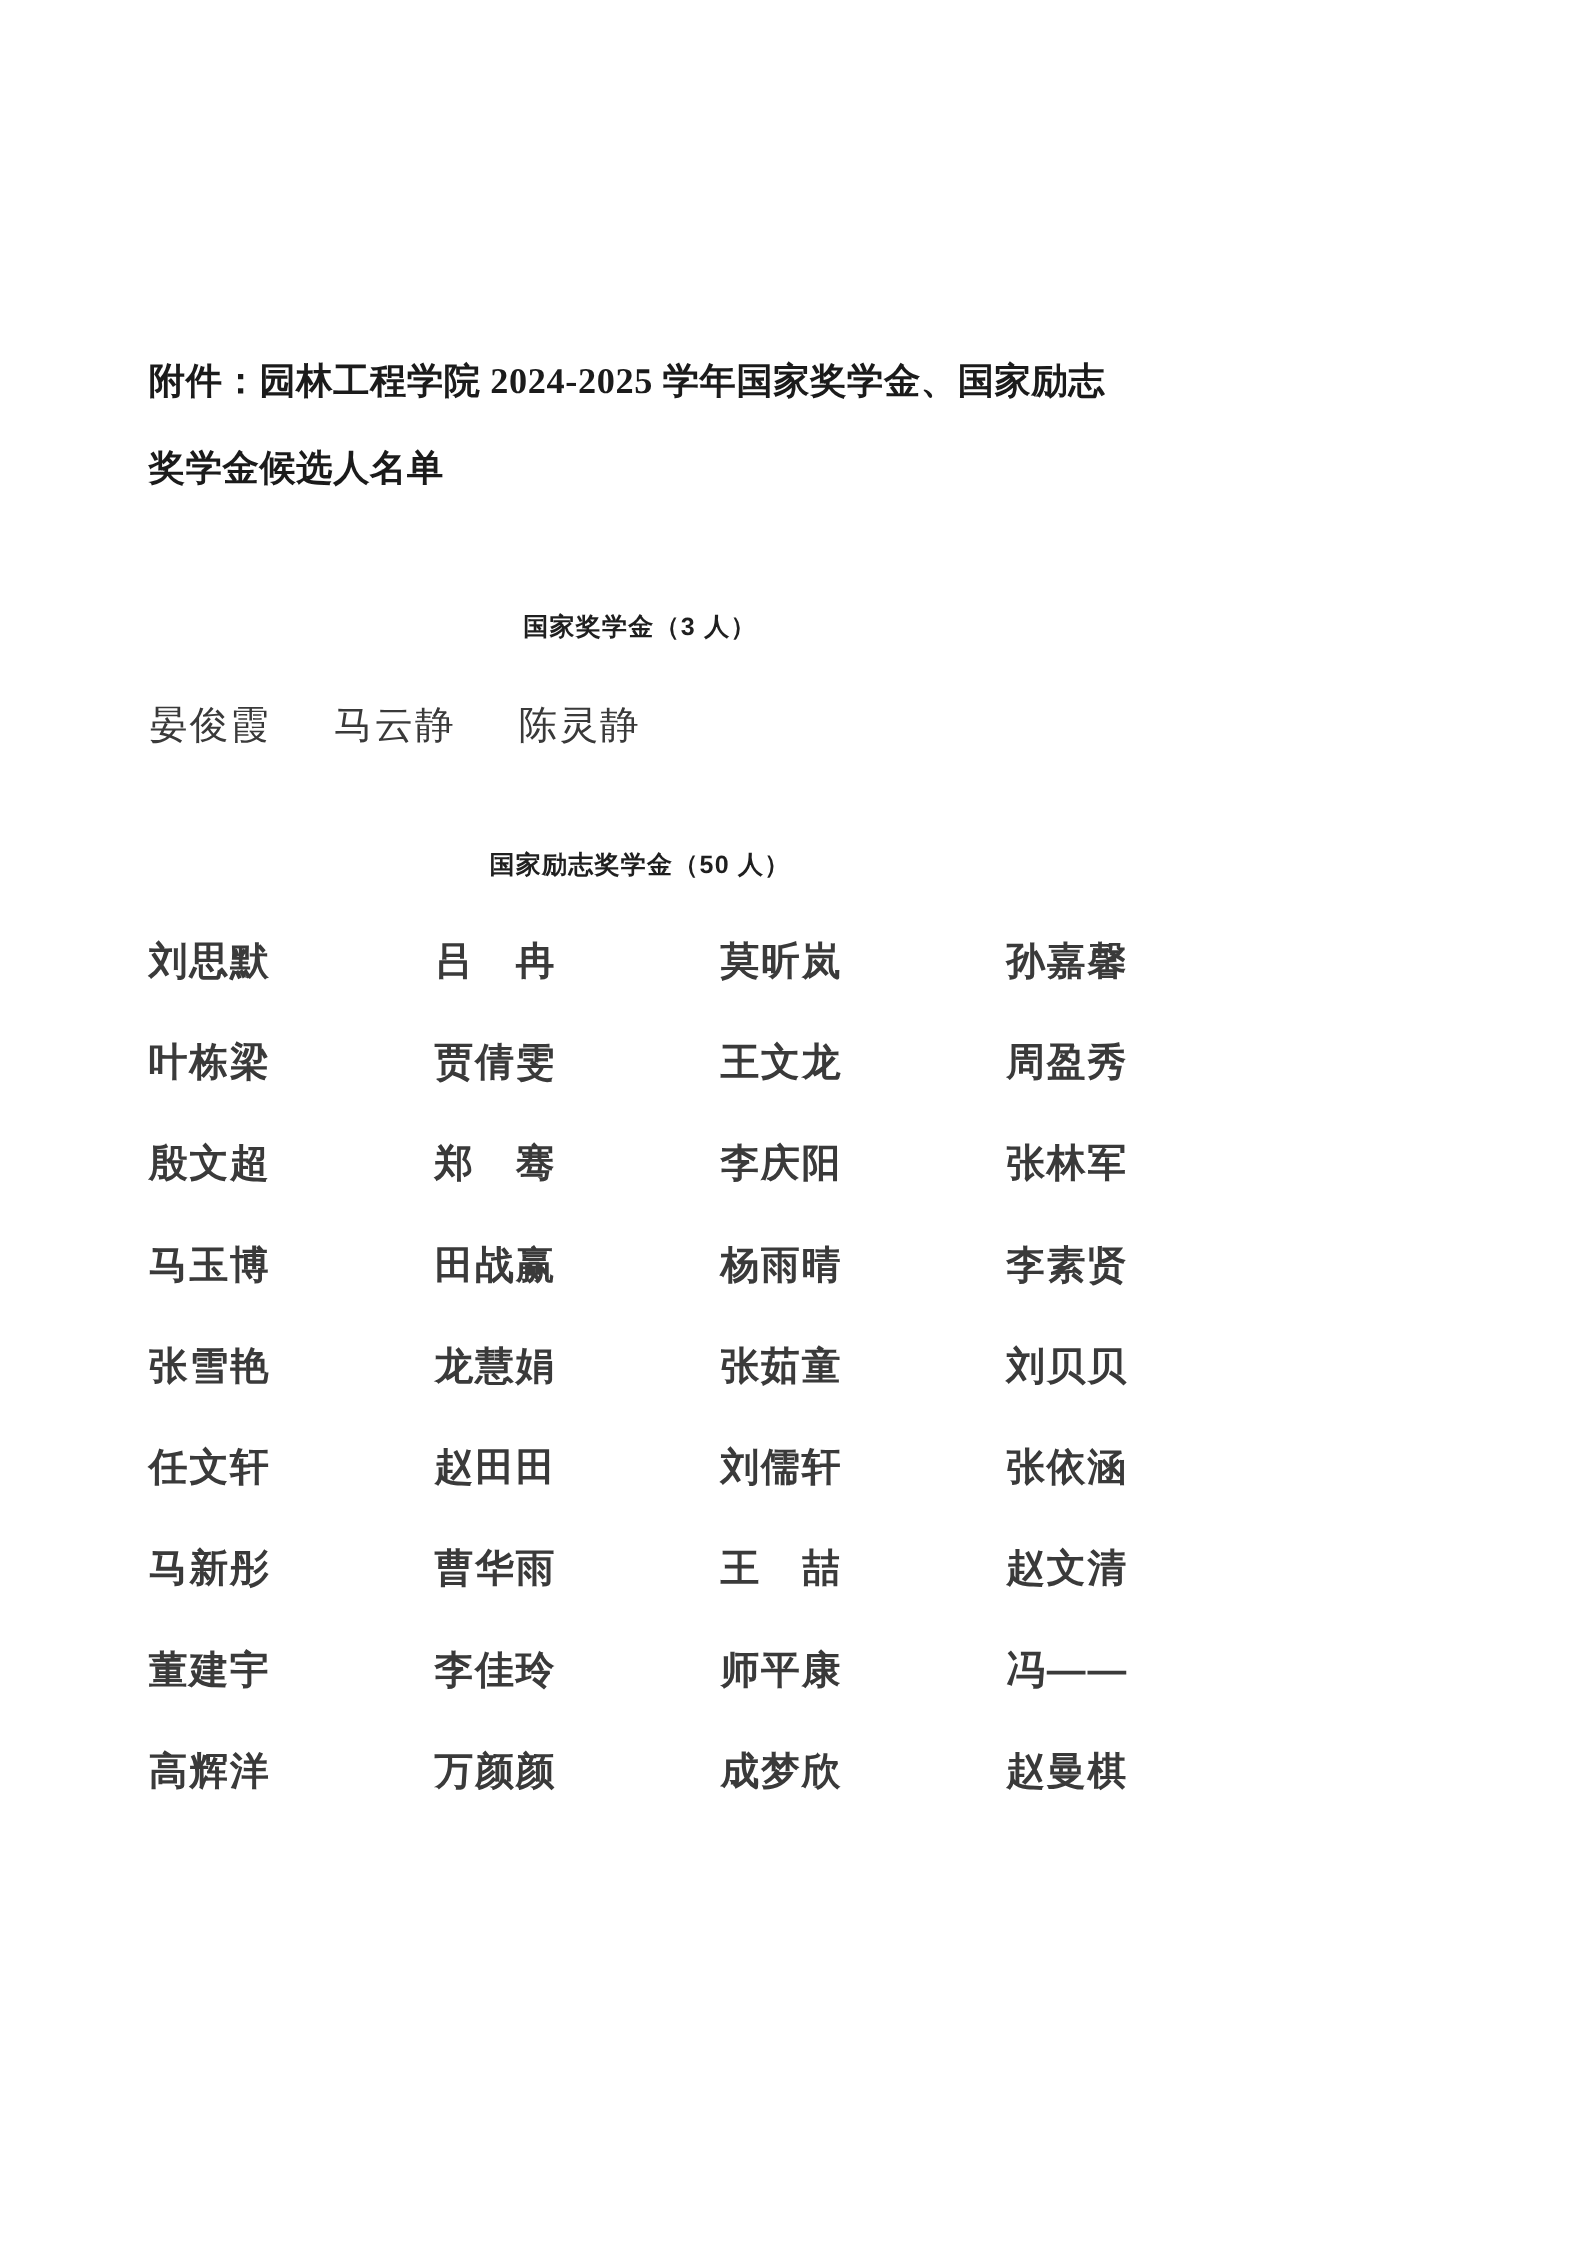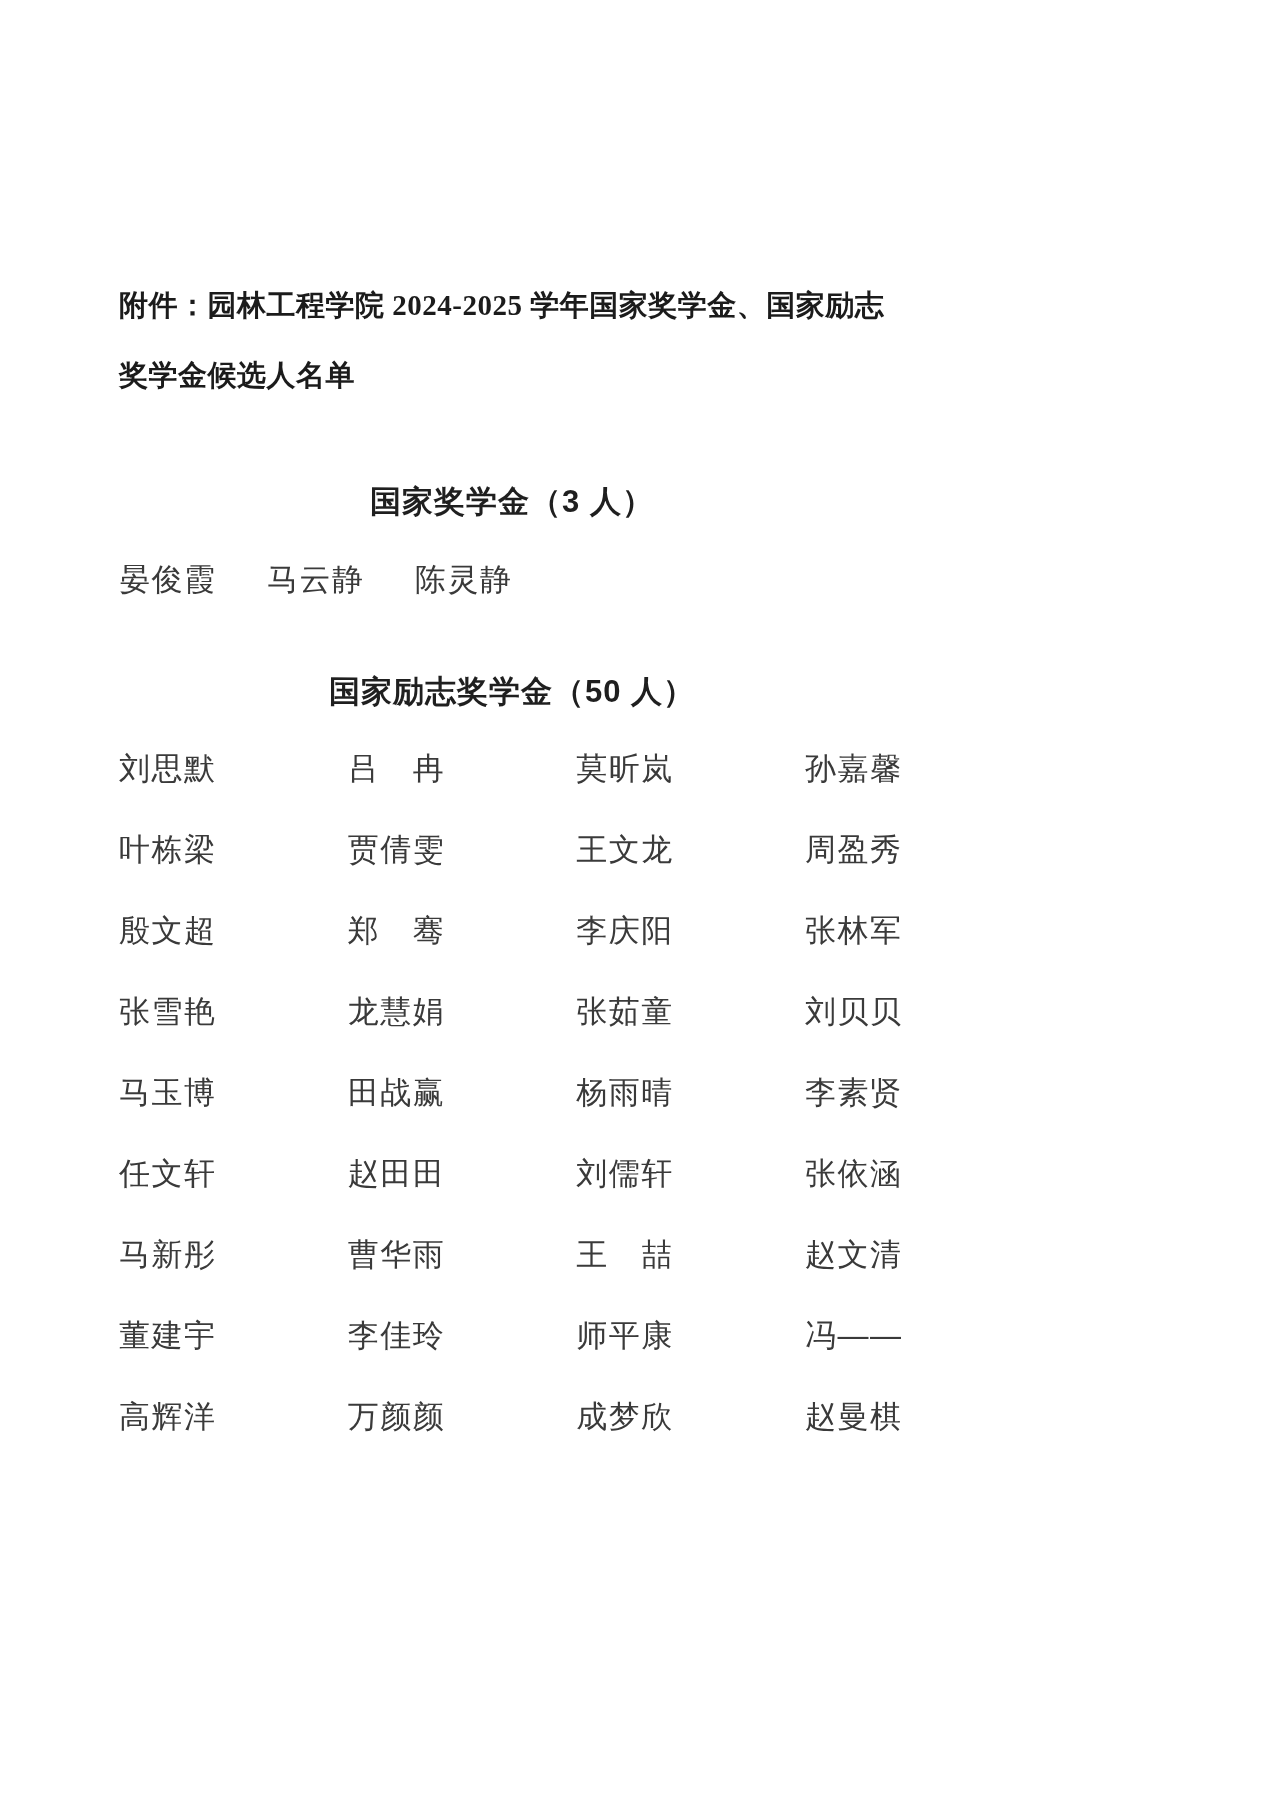--- a/index.html
+++ b/index.html
@@ -26,37 +26,37 @@
     color: #1b1b1b;
     letter-spacing: 0.5px;
     text-align: left;
   }
   .section-heading {
     margin-top: 72px;
     height: 40px;
     line-height: 40px;
     text-align: center;
     font-weight: 700;
-    font-size: 31px;
+    font-size: 20px;
     color: #1f1f1f;
     letter-spacing: 1px;
   }
   .section-heading.second { }
   .inline-names {
     margin-top: 38px;
     height: 40px;
     line-height: 40px;
     display: flex;
     justify-content: flex-start;
     gap: 48px;
     font-size: 31px;
     color: #333333;
     letter-spacing: 1.5px;
   }
-  .name-grid { margin-top: 16px; }
+  .name-grid { margin-top: 16px; font-weight: bold; }
   .name-row-grid {
     height: 81px;
     display: flex;
     justify-content: space-between;
     align-items: center;
   }
   .grid-name {
     min-width: 100px;
     text-align: left;
     font-size: 31px;
@@ -99,30 +99,30 @@
           <span class="grid-name">王文龙</span>
           <span class="grid-name">周盈秀</span>
         </div>
         <div class="name-row-grid">
           <span class="grid-name">殷文超</span>
           <span class="grid-name">郑　骞</span>
           <span class="grid-name">李庆阳</span>
           <span class="grid-name">张林军</span>
         </div>
         <div class="name-row-grid">
+          <span class="grid-name">马玉博</span>
+          <span class="grid-name">田战赢</span>
+          <span class="grid-name">杨雨晴</span>
+          <span class="grid-name">李素贤</span>
+        </div>
+        <div class="name-row-grid">
           <span class="grid-name">张雪艳</span>
           <span class="grid-name">龙慧娟</span>
           <span class="grid-name">张茹童</span>
           <span class="grid-name">刘贝贝</span>
-        </div>
-        <div class="name-row-grid">
-          <span class="grid-name">马玉博</span>
-          <span class="grid-name">田战赢</span>
-          <span class="grid-name">杨雨晴</span>
-          <span class="grid-name">李素贤</span>
         </div>
         <div class="name-row-grid">
           <span class="grid-name">任文轩</span>
           <span class="grid-name">赵田田</span>
           <span class="grid-name">刘儒轩</span>
           <span class="grid-name">张依涵</span>
         </div>
         <div class="name-row-grid">
           <span class="grid-name">马新彤</span>
           <span class="grid-name">曹华雨</span>

